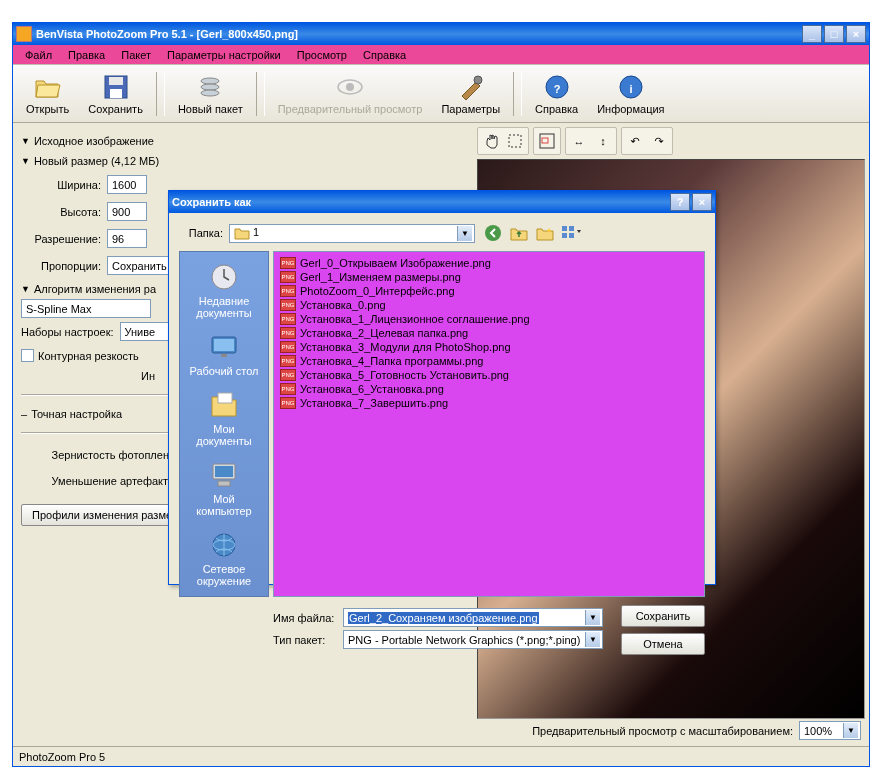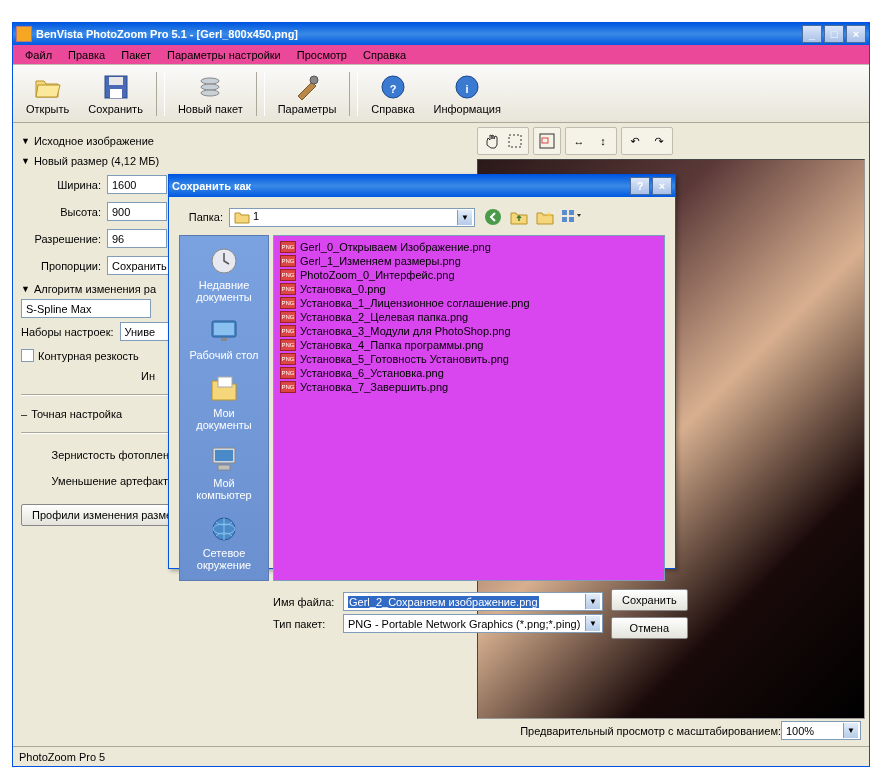--- a/index.html
+++ b/index.html
@@ -20,42 +20,42 @@
 .tb-sep { width: 1px; height: 44px; background: #aca899; margin: 0 3px; }
 .sep-right { border-left: 1px solid #fff; }
 .main-content { display: flex; height: calc(100% - 120px); }
 .left-panel { width: 460px; padding: 8px; display:flex; flex-direction:column; }
 .right-panel { flex: 1; padding: 4px; display:flex; flex-direction:column; }
 .section-hdr { display: flex; align-items: center; font-weight: normal; margin: 4px 0; }
 .tri { margin-right: 4px; font-size: 9px; }
 .info-row { margin: 3px 0; padding-left: 2px; }
 .form-row { display: flex; align-items: center; margin: 4px 0; }
 .form-label { width: 86px; text-align: right; padding-right: 6px; }
-.txt-input { border: 1px solid #7f9db9; background: #fff; height: 19px; padding: 1px 4px; width: 60px; }
+.txt-input { border: 1px solid #7f9db9; background: #fff; height: 19px; padding: 1px 4px; width: 40px; }
 .combo { border: 1px solid #7f9db9; background: #fff; height: 19px; padding: 1px 2px 1px 4px; display: flex; align-items: center; justify-content: space-between; }
 .combo-arrow { width: 15px; height: 15px; background: linear-gradient(#e3edfb,#b5cbe7); border-left: 1px solid #7f9db9; display: flex; align-items: center; justify-content: center; font-size: 8px; }
 .cb { width: 13px; height: 13px; border: 1px solid #7f9db9; background: #fff; display: inline-block; margin-right: 4px; vertical-align: middle; }
 .hr { border: none; border-top: 1px solid #aca899; border-bottom: 1px solid #fff; margin: 8px 0; }
 .slider-row { display: flex; align-items: center; margin: 3px 0; }
 .slider-lbl { width: 170px; text-align: right; padding-right: 8px; }
 .slider-trk { flex: 1; height: 18px; position: relative; margin: 0 6px; }
 .slider-line { position: absolute; top: 8px; left: 0; right: 0; height: 2px; background: #aca899; }
 .slider-thumb { position: absolute; top: 2px; width: 10px; height: 15px; background: linear-gradient(#f5f3e8,#d4d0c0); border: 1px solid #888; border-radius: 2px; }
 .pz-button { background: linear-gradient(#fefefe,#e4e4dc); border: 1px solid #888; padding: 2px 10px; height: 22px; cursor: pointer; border-radius: 2px; }
 .nav-toolbar { display: flex; gap: 4px; margin-bottom: 4px; }
 .nav-group { display: flex; border: 1px solid #c0bcb0; background: #f5f3e8; padding: 2px; gap: 2px; border-radius: 2px; }
 .nav-btn { width: 22px; height: 22px; border: 1px solid transparent; display: flex; align-items: center; justify-content: center; cursor: pointer; }
 .preview-area { flex: 1; background: #d4d0c8; border: 1px inset #999; display:flex; align-items:center; justify-content:center; overflow:hidden; }
 .preview-img { width:100%; height:100%; background: linear-gradient(135deg,#2a1818 0%,#5a3838 25%,#d8b090 50%,#1a0a0a 75%,#000 100%); position:relative; }
 .statusbar { height: 20px; background: #ece9d8; border-top: 1px solid #aca899; padding: 2px 6px; display:flex; align-items:center; }
 .zoom-bar { display:flex; align-items:center; justify-content:flex-end; padding: 2px 4px; }
 .thumb-prev { width: 72px; height: 48px; border: 2px solid #888; background: linear-gradient(135deg,#3a1818,#c89070,#1a0a0a); margin: 4px 0; }
 
 
-.save-dialog { left: 168px; top: 174px; width: 508px; height: 395px; z-index: 100; box-shadow: 2px 2px 4px rgba(0,0,0,0.3); }
+.save-dialog { left: 168px; top: 190px; width: 548px; height: 395px; z-index: 100; box-shadow: 2px 2px 4px rgba(0,0,0,0.3); }
 .save-body { padding: 10px; display: flex; flex-direction: column; height: calc(100% - 22px); }
 .folder-row { display: flex; align-items: center; margin-bottom: 8px; }
 .folder-lbl { width: 50px; text-align: right; padding-right: 6px; }
 .folder-combo { flex: 1; max-width: 246px; }
 .folder-icons { display: flex; gap: 6px; margin-left: 8px; }
 .folder-ico { width: 20px; height: 20px; cursor: pointer; display:flex; align-items:center; justify-content:center; }
 .save-mid { display: flex; flex: 1; }
 .places { width: 90px; background: linear-gradient(#7ba2e0,#6a90d0); border: 1px solid #5a7ab0; display: flex; flex-direction: column; align-items: center; padding: 6px 2px; gap: 6px; }
 .place { display: flex; flex-direction: column; align-items: center; color: #fff; cursor: pointer; padding: 3px; text-align:center; }
 .place-ico { width: 32px; height: 32px; margin-bottom: 2px; }
@@ -122,20 +122,29 @@
           <svg class="svg-ico" width="26" height="26" viewBox="0 0 26 26">
             <ellipse cx="13" cy="7" rx="9" ry="3" fill="#c8d0d8" stroke="#888"></ellipse>
             <ellipse cx="13" cy="13" rx="9" ry="3" fill="#c8d0d8" stroke="#888"></ellipse>
             <ellipse cx="13" cy="19" rx="9" ry="3" fill="#c8d0d8" stroke="#888"></ellipse>
           </svg>
         </span>
       <span>Новый пакет</span>
     </div>
     <div class="tb-sep"></div>
       <div class="sep-right tb-sep" style="background:#fff;width:1px"></div>
+    <div class="tb-btn disabled">
+      <span class="tb-icon">
+          <svg class="svg-ico" width="26" height="18">
+            <ellipse cx="13" cy="9" rx="12" ry="7" fill="none" stroke="#bbb" stroke-width="1.5"></ellipse>
+            <circle cx="13" cy="9" r="4" fill="#bbb"></circle>
+          </svg>
+        </span>
+      <span>Предварительный просмотр</span>
+    </div>
     <div class="tb-btn">
       <span class="tb-icon">
           <svg class="svg-ico" width="26" height="26" viewBox="0 0 26 26">
             <path d="M4 22L18 8l4 4L8 26z" fill="#b88848" stroke="#7a5828"></path>
             <circle cx="20" cy="6" r="4" fill="#888" stroke="#555"></circle>
           </svg>
         </span>
       <span>Параметры</span>
     </div>
     <div class="tb-sep"></div>
@@ -281,21 +290,21 @@
         <div class="nav-group">
           <div class="nav-btn">↶</div>
           <div class="nav-btn">↷</div>
         </div>
       </div>
       <div class="preview-area">
         <div class="preview-img"></div>
       </div>
       <div class="zoom-bar">
         <span>Предварительный просмотр с масштабированием:</span>
-        <div class="combo" style="width:80px;margin-left:0">
+        <div class="combo" style="width:62px;margin-left:6px">
           <span>100%</span>
             <span class="combo-arrow">▼</span>
         </div>
       </div>
     </div>
   </div>
 
   <div class="statusbar">
     <span>PhotoZoom Pro 5</span>
   </div>

